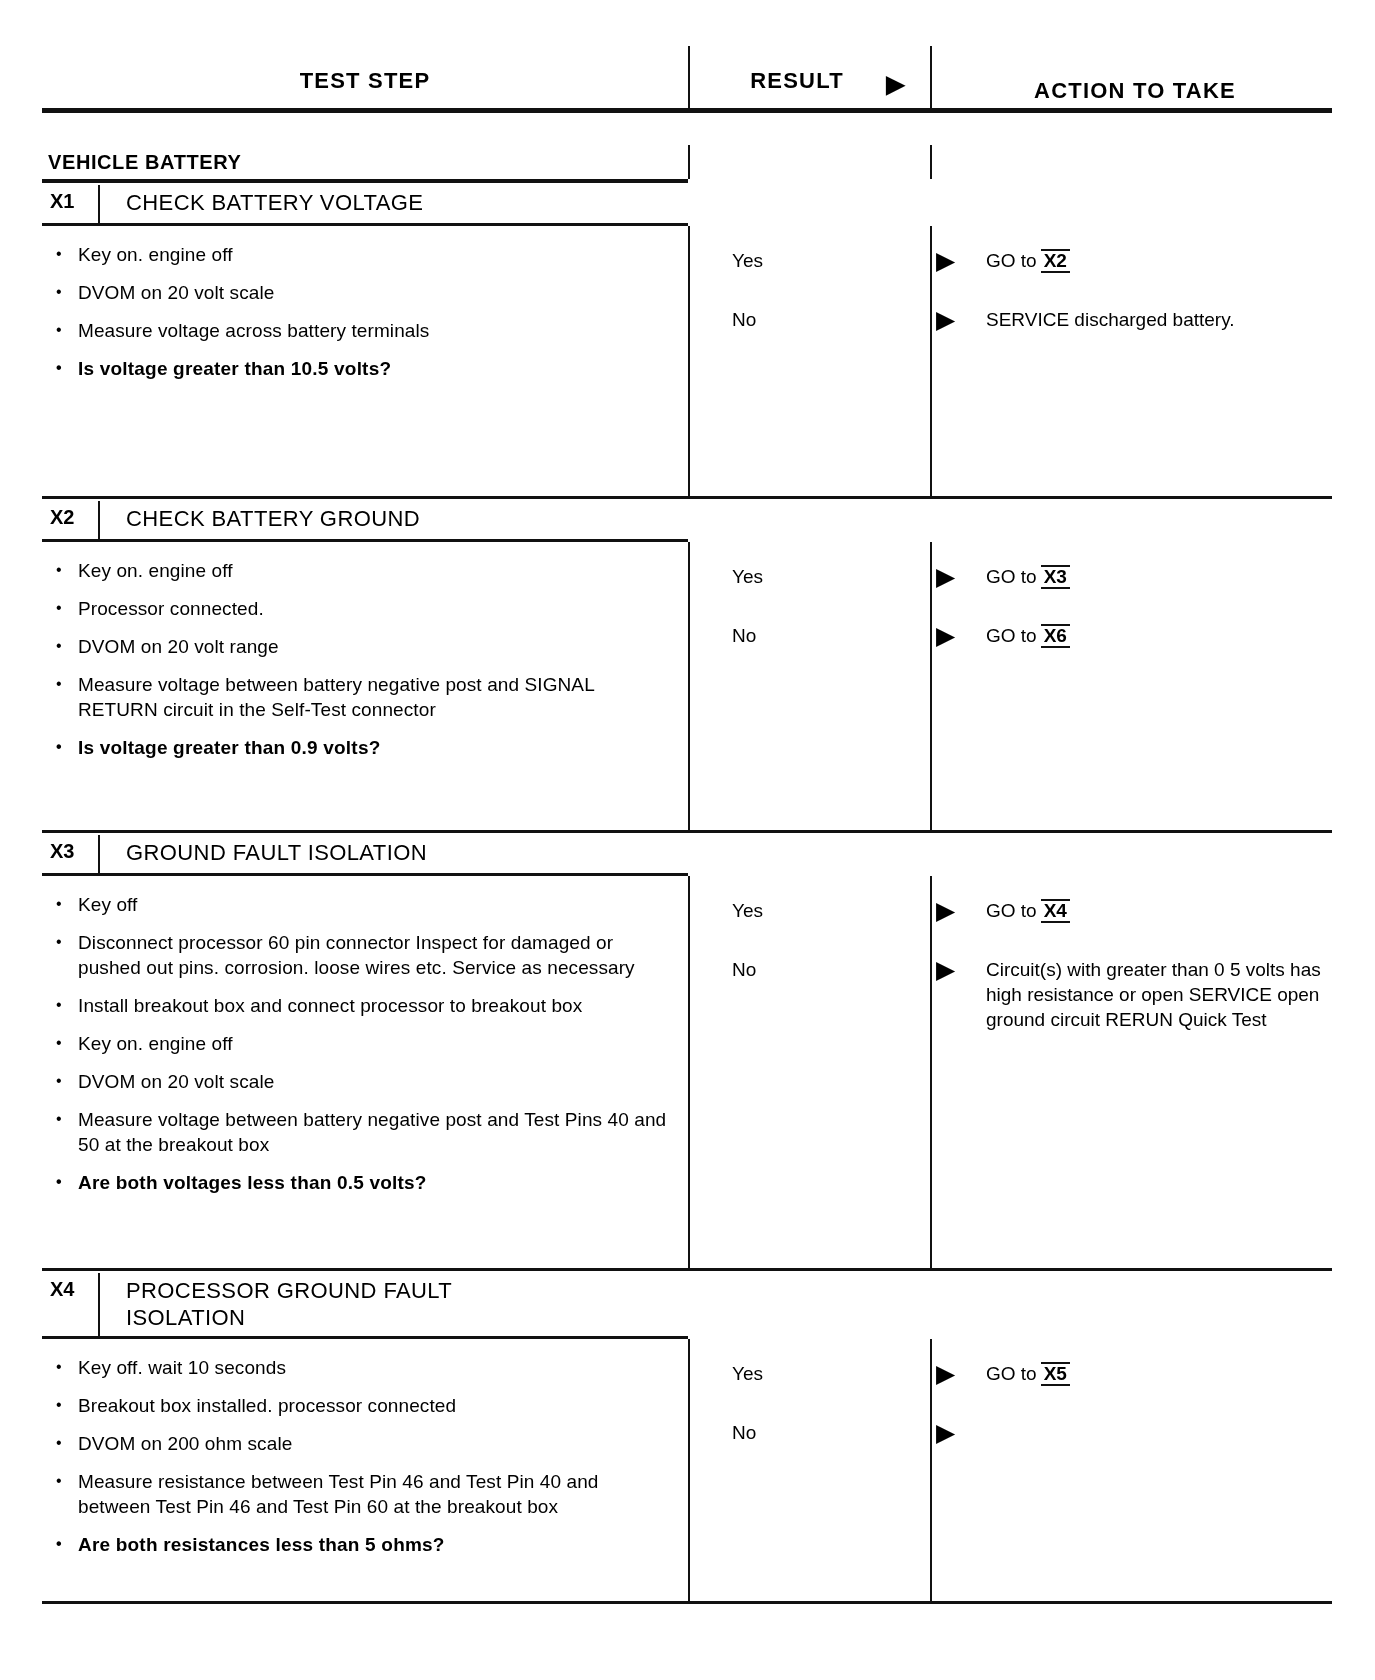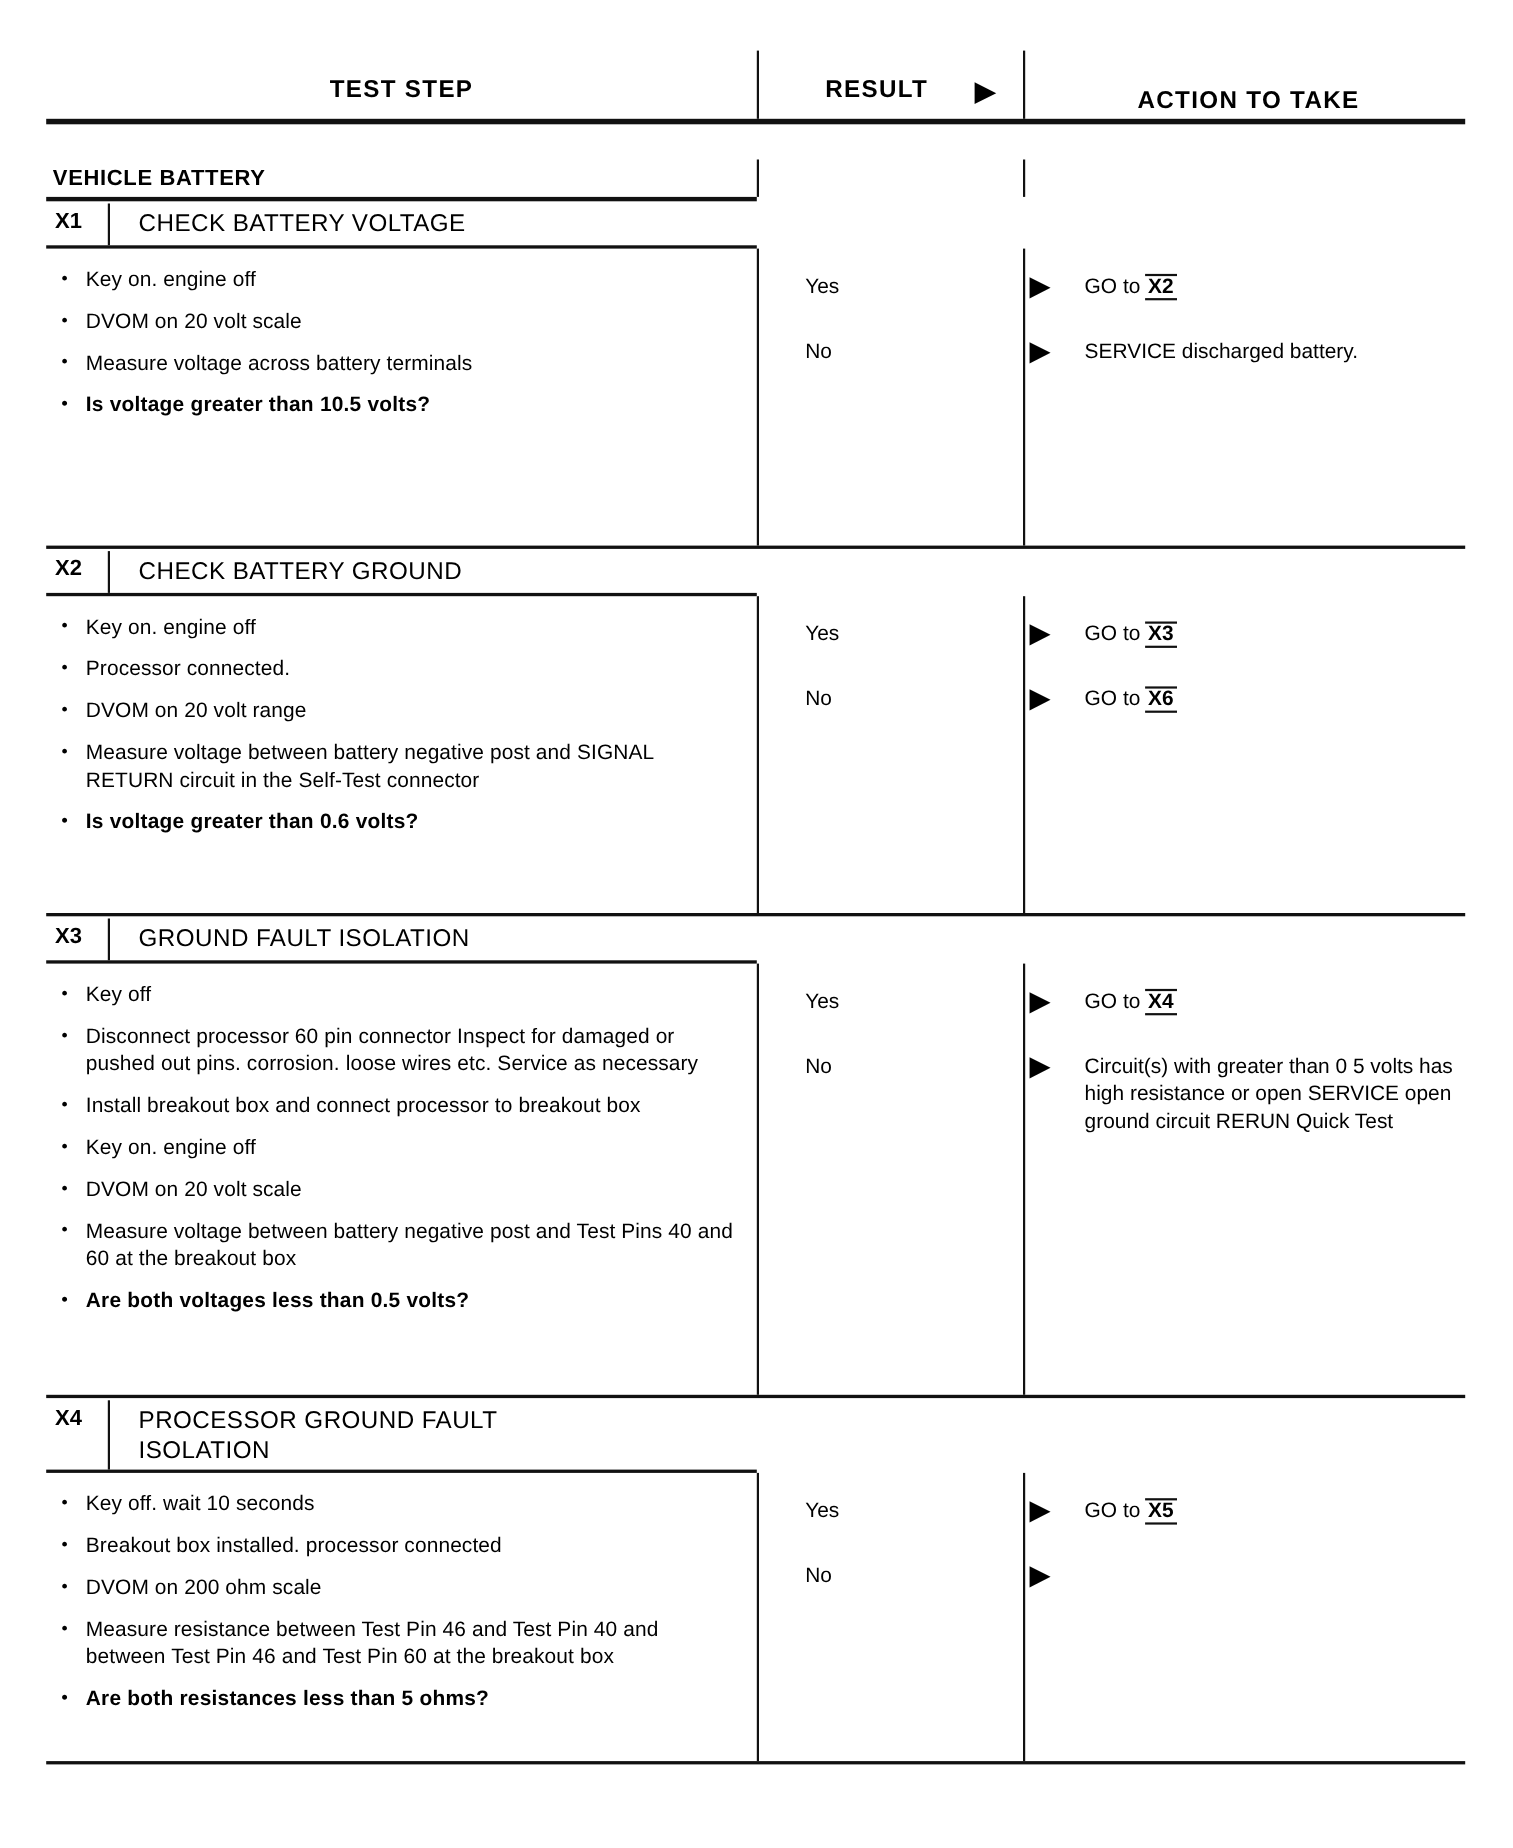--- a/index.html
+++ b/index.html
@@ -305,21 +305,21 @@
         </div>
         <div class="rule-medium"></div>
       </div>
       <div class="step-body" style="min-height:288px;">
         <div class="col-test">
           <ul class="bullets">
             <li>Key on. engine off</li>
             <li>Processor connected.</li>
             <li>DVOM on 20 volt range</li>
             <li>Measure voltage between battery negative post and SIGNAL RETURN circuit in the Self-Test connector</li>
-            <li class="q">Is voltage greater than 0.6 volts?</li>
+            <li class="q">Is voltage greater than 0.9 volts?</li>
           </ul>
         </div>
         <div class="col-result">
           <div class="res-line">Yes</div>
           <div class="spacer-sm"></div>
           <div class="res-line">No</div>
         </div>
         <div class="col-action">
           <div class="act-line">
             <span class="act-arrow">▶</span>
@@ -347,21 +347,21 @@
         <div class="rule-medium"></div>
       </div>
       <div class="step-body" style="min-height:392px;">
         <div class="col-test">
           <ul class="bullets">
             <li>Key off</li>
             <li>Disconnect processor 60 pin connector  Inspect for damaged or pushed out pins. corrosion. loose wires etc. Service as necessary</li>
             <li>Install breakout box and connect processor to breakout box</li>
             <li>Key on. engine off</li>
             <li>DVOM on 20 volt scale</li>
-            <li>Measure voltage between battery negative post and Test Pins 40 and 60 at the breakout box</li>
+            <li>Measure voltage between battery negative post and Test Pins 40 and 50 at the breakout box</li>
             <li class="q">Are both voltages less than 0.5 volts?</li>
           </ul>
         </div>
         <div class="col-result">
           <div class="res-line">Yes</div>
           <div class="spacer-sm"></div>
           <div class="res-line">No</div>
         </div>
         <div class="col-action">
           <div class="act-line">

